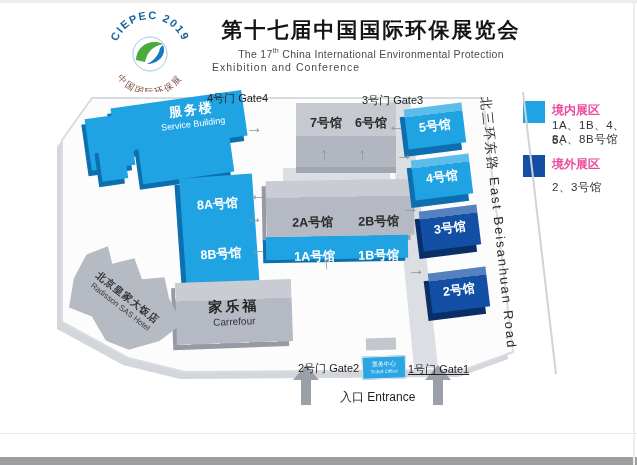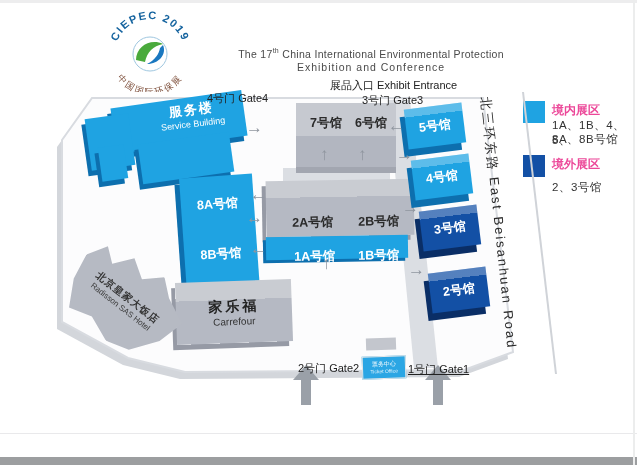--- a/index.html
+++ b/index.html
@@ -10,21 +10,21 @@
   .frame-top{left:0;top:0;width:637px;height:3px;background:#ededee;}
   .frame-faint{left:0;top:433px;width:637px;height:1px;background:#e9e9eb;}
   .frame-bottom{left:0;top:457px;width:637px;height:8px;background:#9c9ea0;}
   .frame-right{left:633px;top:0;width:2px;height:465px;background:#eceded;}
 
   
   .title-cn{left:212px;top:16px;width:318px;text-align:center;
             font-family:"DejaVu Serif",serif;font-size:21px;font-weight:700;
             letter-spacing:2px;color:#141414;white-space:nowrap;}
   .sub1{left:212px;top:47px;width:318px;text-align:center;font-size:10.5px;color:#4a4a4a;letter-spacing:.3px;}
-  .sub2{left:212px;top:61px;width:318px;text-align:center;font-size:10.5px;color:#4a4a4a;letter-spacing:1px;}
+  .sub2{left:212px;top:61px;width:318px;text-align:left;font-size:10.5px;color:#4a4a4a;letter-spacing:1px;}
   sup{font-size:7px;}
 
   
   .sw{width:22px;height:22px;}
   .sw-in{left:523px;top:101px;background:#1fa3e2;}
   .sw-out{left:523px;top:155px;background:#1350a5;}
   .lg-t{left:552px;font-size:12px;font-weight:600;color:#ec4899;}
   .lg-l{left:552px;font-size:11.5px;color:#333;letter-spacing:.5px;}
 
   
@@ -120,36 +120,37 @@
     <path d="M 33,52 C 33,38 48,30 60,36 C 50,38 44,44 42,54 Z" fill="#4aaa3c"></path>
     <path d="M 60,37 C 64,46 56,56 44,56 C 52,52 56,46 57,40 Z" fill="#1a78c0"></path>
     <text font-size="11" font-weight="bold" fill="#16649f" letter-spacing="1.5">
       <textPath href="#arcTop" startOffset="50%" text-anchor="middle">CIEPEC 2019</textPath>
     </text>
     <text font-size="9" fill="#7a4a35" letter-spacing="2">
       <textPath href="#arcBot" startOffset="50%" text-anchor="middle">中国国际环保展</textPath>
     </text>
   </svg>
 
+  <div class="abs title-cn">第十七届中国国际环保展览会</div>
   <div class="abs sub1"><span>The 17</span><sup>th</sup><span> China International Environmental Protection</span></div>
   <div class="abs sub2">Exhibition and Conference</div>
 
   <div class="abs sw sw-in"></div>
   <div class="abs lg-t" style="left:552px;top:102px;">境内展区</div>
   <div class="abs lg-l" style="left:552px;top:118px;">1A、1B、4、5、</div>
   <div class="abs lg-l" style="left:552px;top:132px;">8A、8B号馆</div>
   <div class="abs sw sw-out"></div>
   <div class="abs lg-t" style="left:552px;top:156px;">境外展区</div>
   <div class="abs lg-l" style="left:552px;top:172px;margin-top:8px;">2、3号馆</div>
 
-  <div class="abs gate" style="left:330px;top:78px;">展品入口 Exhibit Entrance</div>
   <div class="abs gate" style="left:207px;top:91px;">4号门 Gate4</div>
   <div class="abs gate" style="left:362px;top:93px;">3号门 Gate3</div>
   <div class="abs gate" style="left:298px;top:361px;">2号门 Gate2</div>
   <div class="abs gate" style="left:408px;top:362px;text-decoration:underline;">1号门 Gate1</div>
+  <div class="abs gate" style="left:340px;top:389px;font-size:12px;">入口 Entrance</div>
 
   <div class="abs street-e"><span>北三环东路</span>&nbsp;<span>East Beisanhuan Road</span></div>
 
   <div class="b blue sbpart" style="left:113px;top:99px;width:132px;height:46px;"></div>
   <div class="b blue sbpart" style="left:88px;top:116px;width:44px;height:52px;"></div>
   <div class="b blue sbpart" style="left:140px;top:138px;width:92px;height:40px;"></div>
   <div class="b blue sbpart" style="left:100px;top:146px;width:26px;height:34px;"></div>
   <div class="abs sb-label">
     <div class="cn">服务楼</div>
     <div class="en">Service Building</div>

